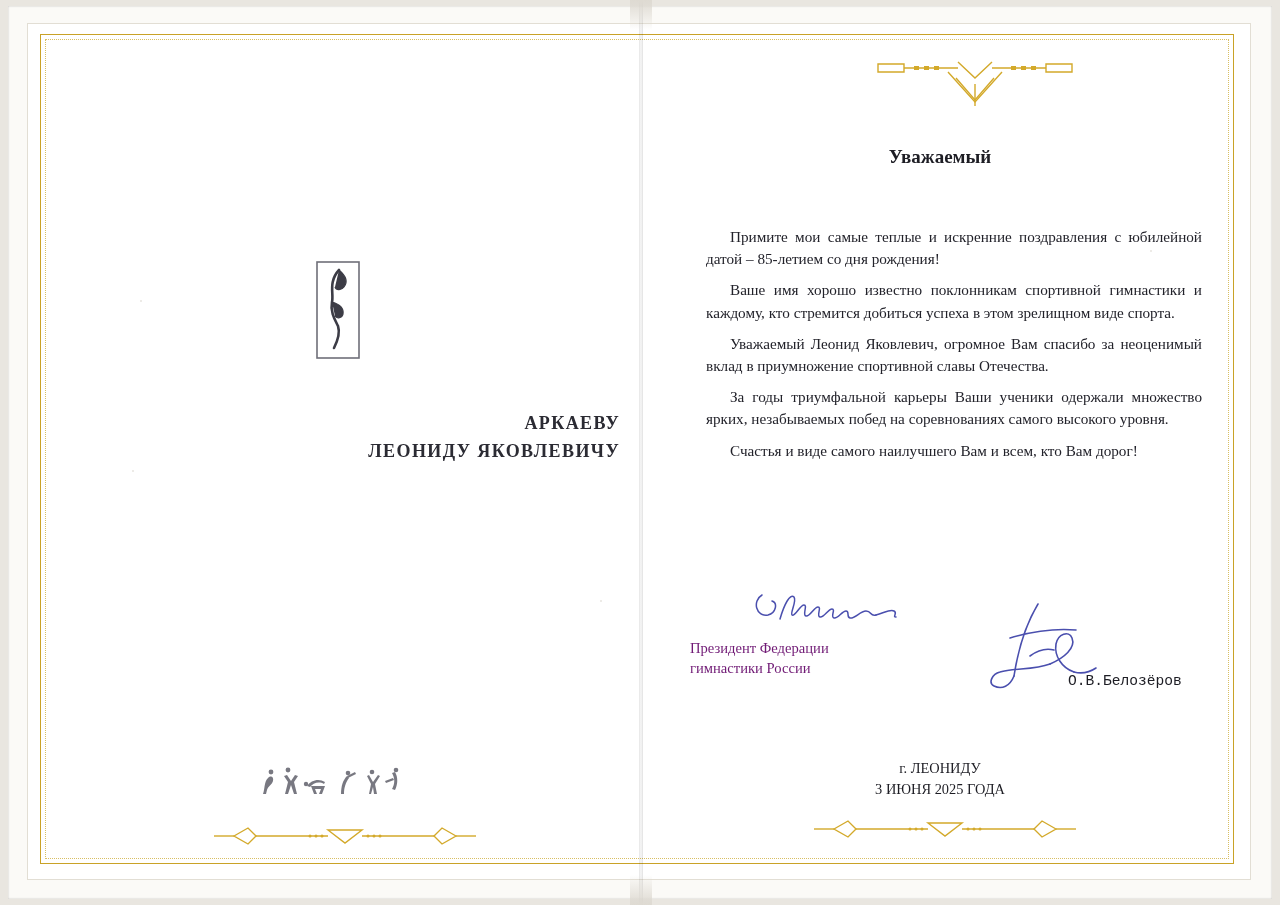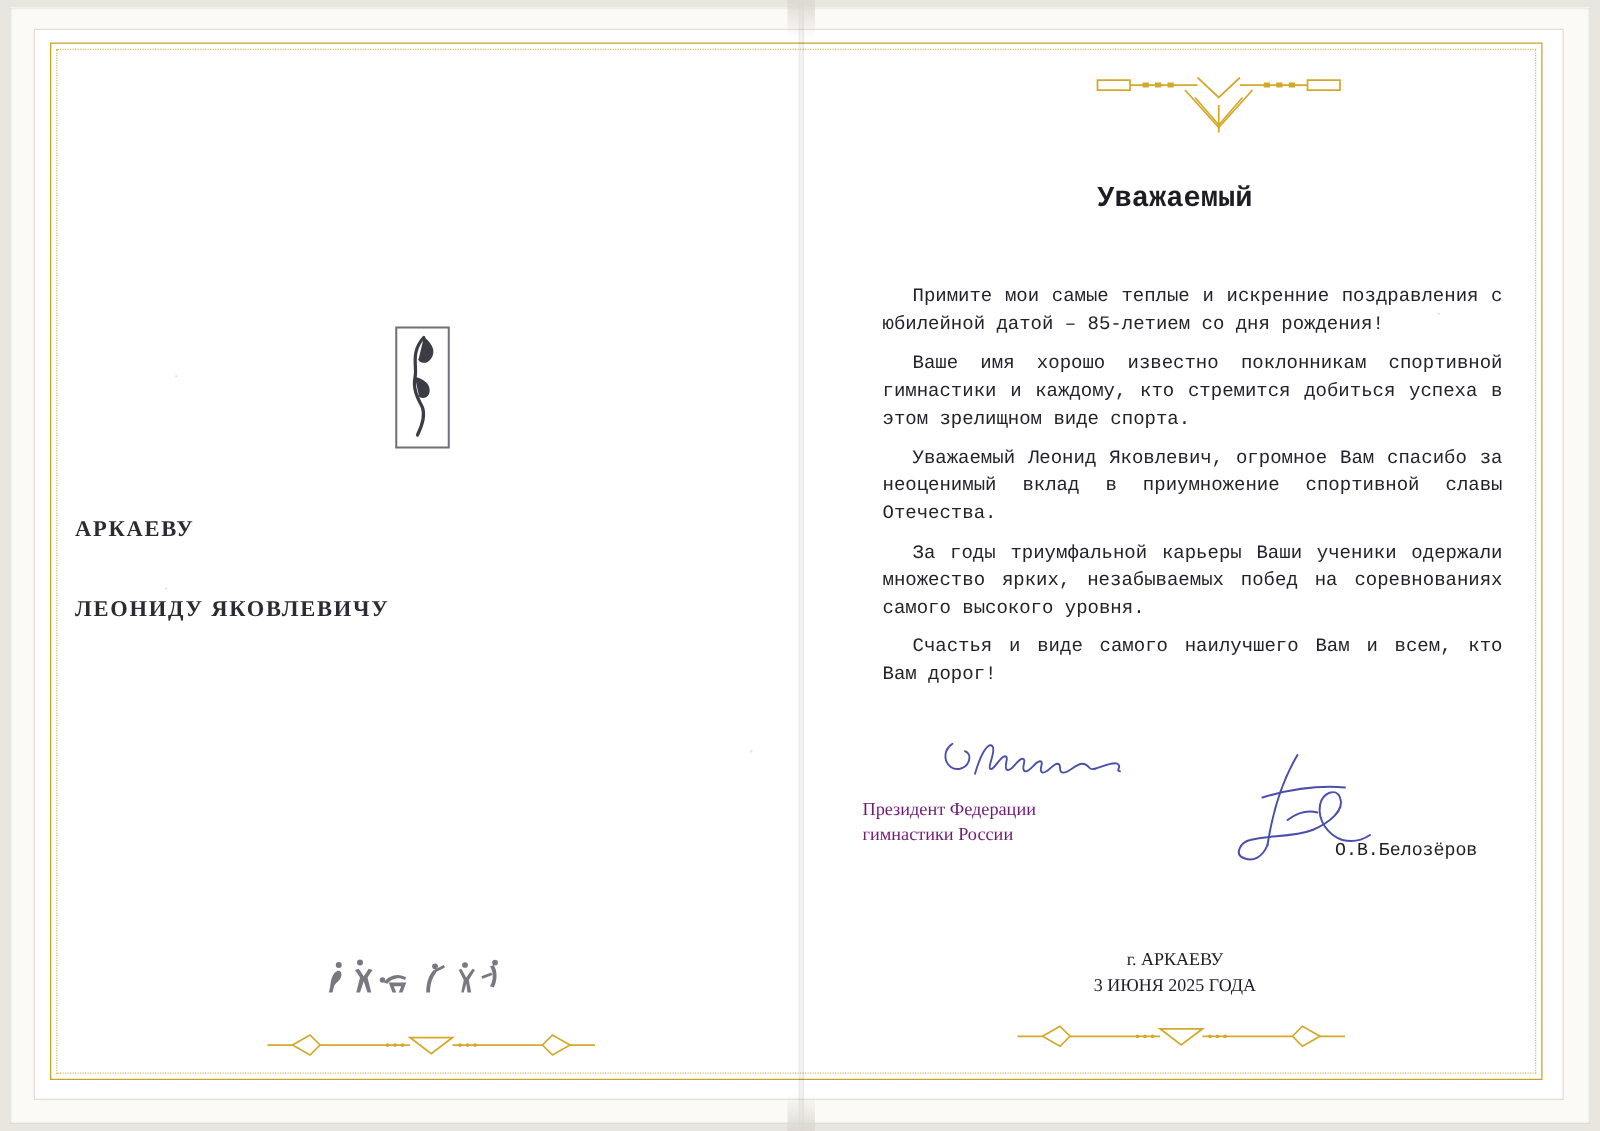--- a/index.html
+++ b/index.html
@@ -108,28 +108,28 @@
     left: 248px;
     top: 200px;
     width: 60px;
     height: 100px;
   }
   .addressee {
     position: absolute;
     left: 0;
     top: 350px;
     width: 560px;
-    text-align: left;
+    text-align: right;
     color: #2b2b33;
     font-weight: bold;
     font-size: 18px;
     letter-spacing: 1.4px;
     line-height: 1.55;
   }
-  .addressee .l2 { display: block; margin-top: 36px; }
+  .addressee .l2 { display: block; }
 
   .gym-figures {
     position: absolute;
     left: 190px;
     top: 700px;
     width: 190px;
     height: 40px;
     display: flex;
     align-items: flex-end;
     justify-content: center;
@@ -153,41 +153,39 @@
     width: 210px;
     height: 58px;
   }
   .salutation {
     position: absolute;
     left: 0;
     top: 95px;
     width: 520px;
     text-align: center;
     font-weight: bold;
-    font-size: 23px;
+    font-size: 19px;
     color: #1d1d24;
     line-height: 1.45;
-    font-family: Liberation Mono, monospace;
   }
   .salutation .s2 { display: block; }
 
   .body-text {
     position: absolute;
     left: 26px;
     top: 178px;
     width: 496px;
     color: #22222a;
     font-size: 15.2px;
     line-height: 1.46;
     text-align: justify;
   }
   .body-text p {
     margin: 0 0 9px 0;
     text-indent: 24px;
-    font-family: Liberation Mono, monospace;
   }
 
   
   .sign-block {
     position: absolute;
     left: 10px;
     top: 495px;
     width: 510px;
     height: 180px;
   }
@@ -395,21 +393,21 @@
 
         <div class="sign-left">
           <div>Президент Федерации</div>
           <div>гимнастики России</div>
         </div>
 
         <div class="sign-right-name">О.В.Белозёров</div>
       </div>
 
       <div class="place-date">
-        <span>г. АРКАЕВУ</span>
+        <span>г. ЛЕОНИДУ</span>
         <span class="pd2">3 ИЮНЯ 2025 ГОДА</span>
       </div>
 
       <div class="ornament-bottom-right">
         <svg width="270" height="34" viewBox="0 0 270 34">
           <g fill="none" stroke="#d3a92a" stroke-width="1.4">
             <path d="M24 16 l14-8 l8 8 l-8 8z"></path>
             <path d="M246 16 l-14-8 l-8 8 l8 8z"></path>
             <line x1="46" y1="16" x2="118" y2="16"></line>
             <line x1="152" y1="16" x2="224" y2="16"></line>

